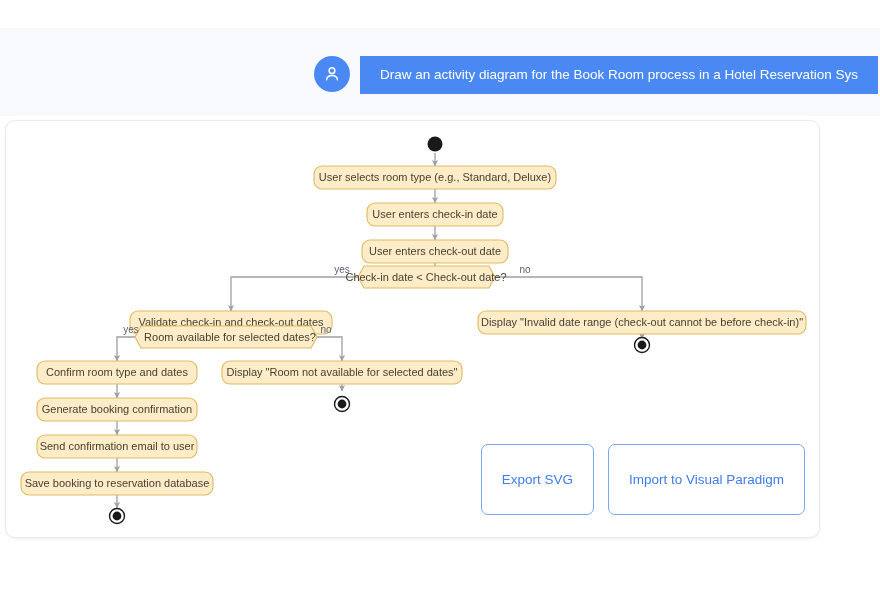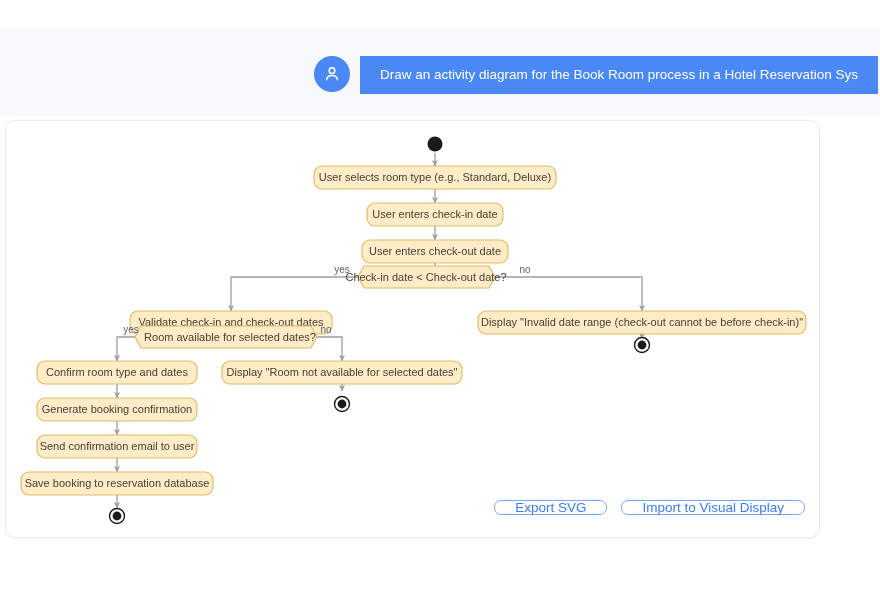--- a/index.html
+++ b/index.html
@@ -59,21 +59,21 @@
     display:flex;justify-content:flex-end;align-items:center;
     gap:14px;padding:0 16px 22px 0;box-sizing:border-box;
   }
   .btn{
     font-family:"Liberation Sans", sans-serif;
     font-size:13.5px;
     color:#3d7df0;
     background:#ffffff;
     border:1px solid #7aa7f5;
     border-radius:7px;
-    padding:0 20px;
+    padding:28px 20px;
     cursor:pointer;
     line-height:1;
     white-space:nowrap;
   }
 
   
   text{font-family:"Liberation Sans", sans-serif;}
 </style>
 </head>
 <body>
@@ -197,17 +197,17 @@
         </g>
         <g>
           <circle cx="111" cy="395" r="7.5" fill="#ffffff" stroke="#1a1a1a" stroke-width="1.4"></circle>
           <circle cx="111" cy="395" r="4.4" fill="#1a1a1a"></circle>
         </g>
       </svg>
     </div>
 
     <div class="footer">
       <button class="btn">Export SVG</button>
-      <button class="btn">Import to Visual Display</button>
+      <button class="btn">Import to Visual Paradigm</button>
     </div>
 
   </div>
 </div>
 
 </body></html>

